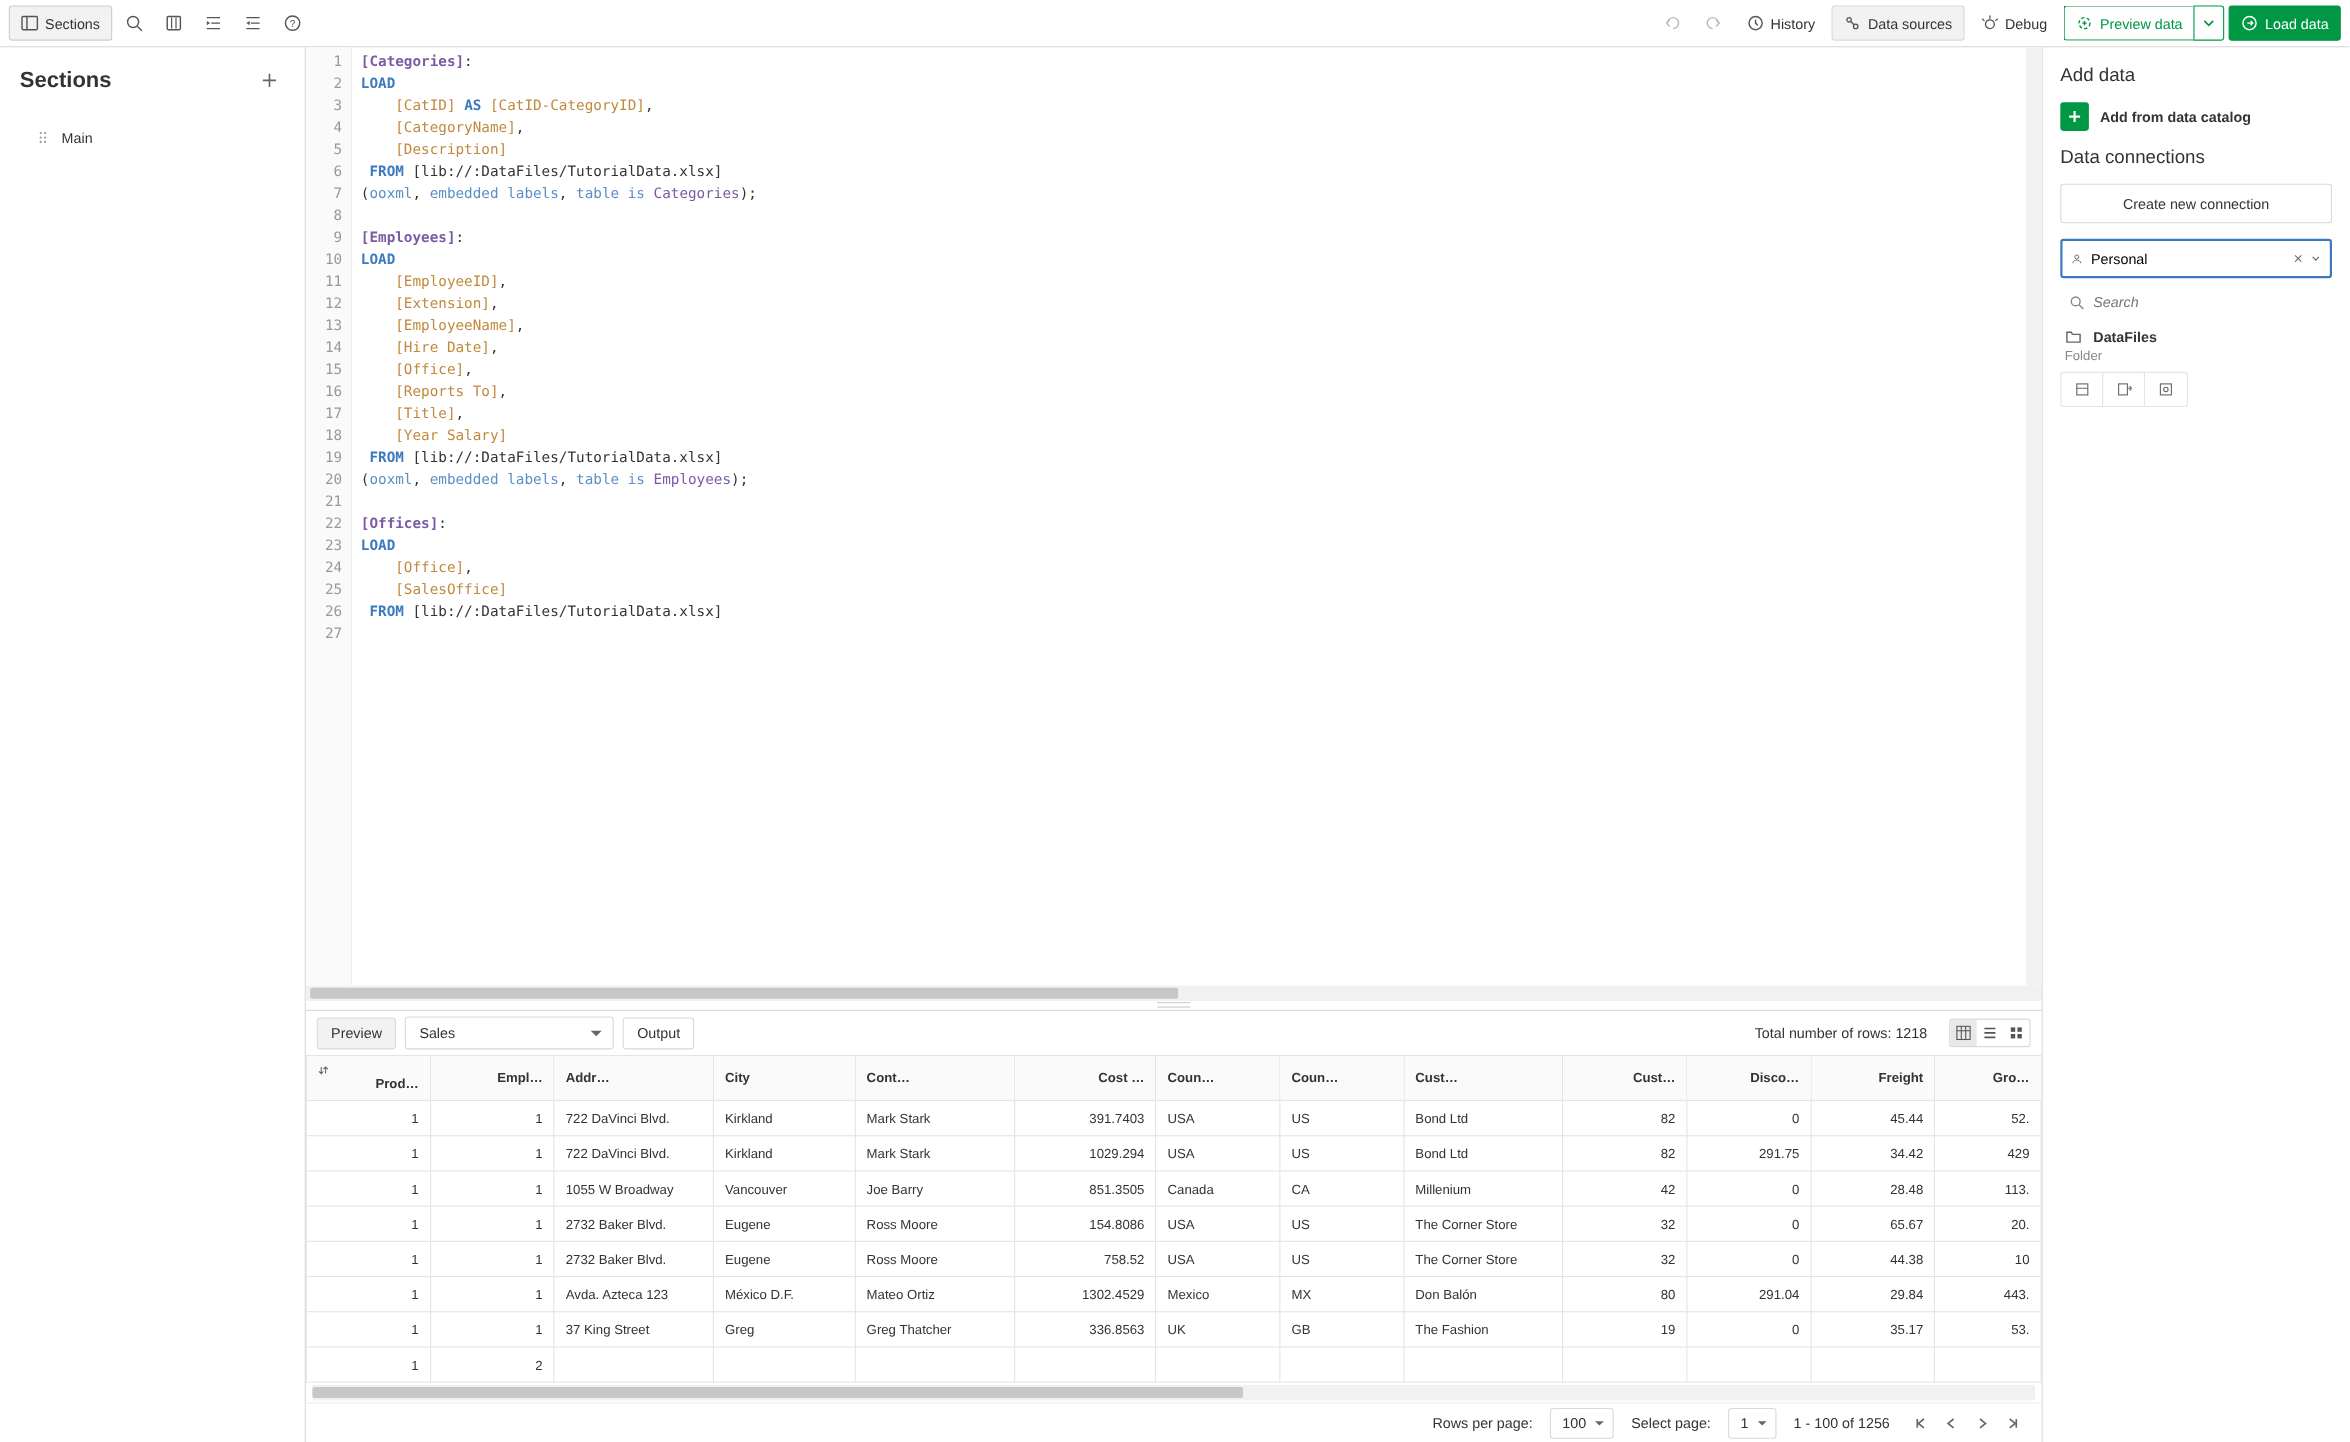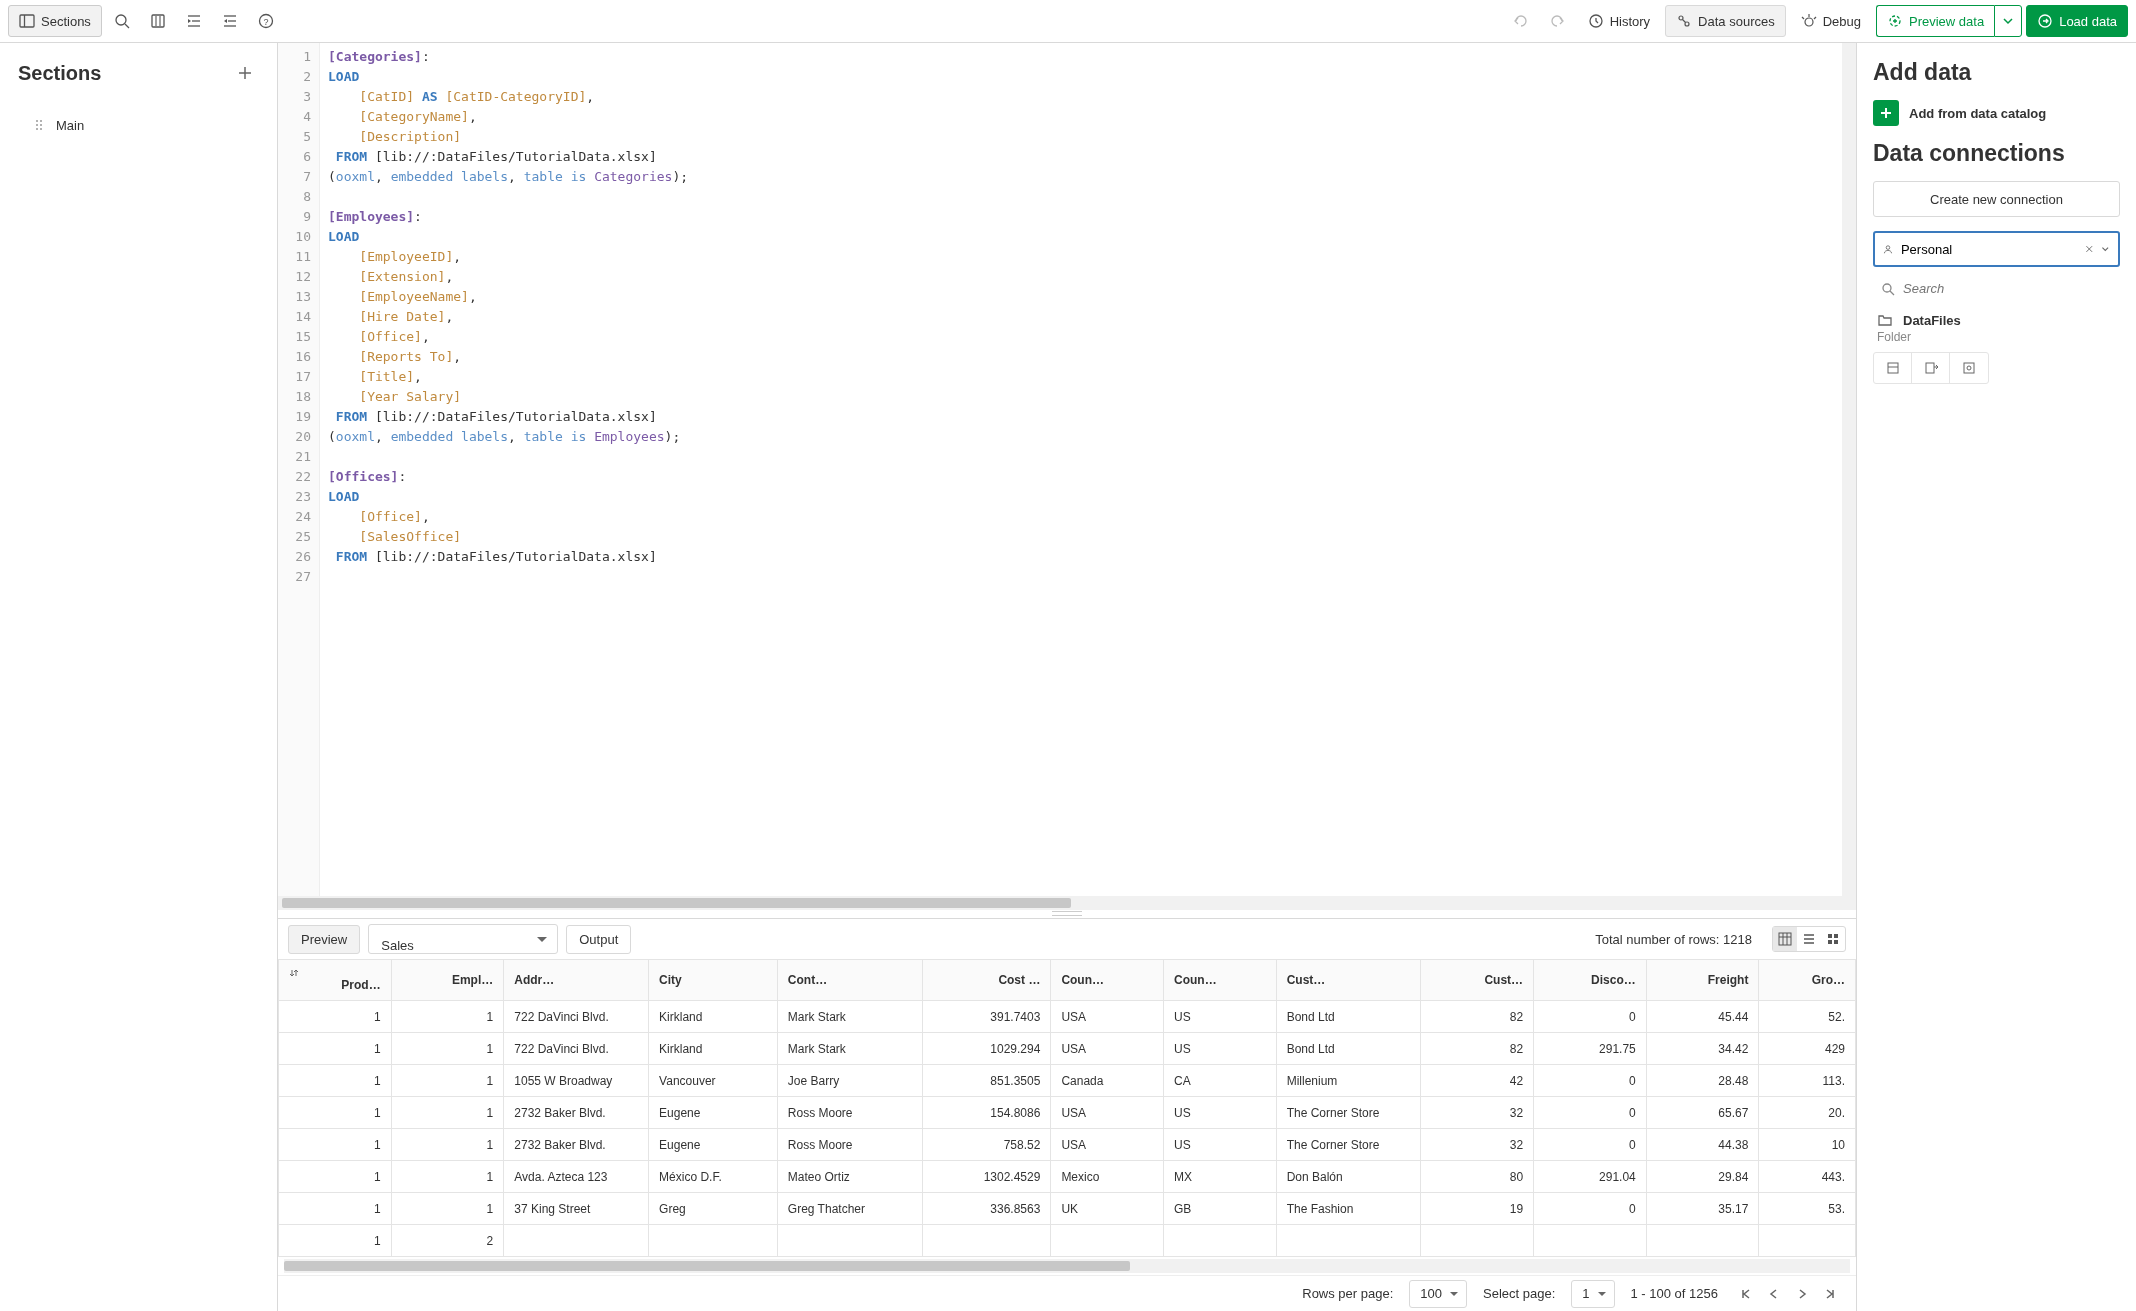--- a/index.html
+++ b/index.html
@@ -46,40 +46,40 @@
 .ident { color: #7b5aa6; }
 .tbl { color: #7b5aa6; font-weight: 600; }
 .h-scroll { height: 14px; background: #f1f1f1; display: flex; align-items: center; }
 .h-thumb { height: 10px; background: #c7c7c7; border-radius: 2px; margin-left: 4px; width: 50%; }
 .v-scroll { width: 14px; background: #f1f1f1; }
 .splitter-handle { position: absolute; left: 50%; transform: translateX(-50%); width: 40px; height: 6px; display: flex; align-items: center; justify-content: center; cursor: row-resize; }
 .splitter-handle::before { content: ""; width: 30px; height: 3px; border-top: 1px solid #ccc; border-bottom: 1px solid #ccc; }
 
 
 .right { width: 280px; border-left: 1px solid #d9d9d9; padding: 16px; display: flex; flex-direction: column; gap: 14px; }
-.r-title { font-size: 23px; font-weight: 700; }
+.r-title { font-size: 17px; font-weight: 400; }
 .r-add { display: flex; align-items: center; gap: 10px; cursor: pointer; }
 .r-add .plus { width: 26px; height: 26px; background: #009845; border-radius: 3px; display: flex; align-items: center; justify-content: center; color: #fff; }
 .r-btn { height: 36px; border: 1px solid #d9d9d9; border-radius: 3px; display: flex; align-items: center; justify-content: center; cursor: pointer; }
 .r-combo { height: 36px; border: 2px solid #3a7abd; border-radius: 3px; display: flex; align-items: center; padding: 0 8px; gap: 8px; }
 .r-combo input { border: none; outline: none; flex: 1; font-size: 13px; }
 .r-search { display: flex; align-items: center; gap: 8px; padding: 0 8px; color: #999; font-style: italic; }
 .r-search input { border: none; outline: none; flex: 1; font-size: 13px; font-style: italic; }
 .r-folder { display: flex; align-items: center; gap: 10px; padding: 2px 4px; }
 .r-folder-label { font-size: 12px; color: #888; padding-left: 4px; }
 .r-actions { display: flex; border: 1px solid #e4e4e4; border-radius: 3px; width: fit-content; }
 .r-actions .ab { width: 38px; height: 30px; display: flex; align-items: center; justify-content: center; border-right: 1px solid #e4e4e4; cursor: pointer; color: #666; }
 .r-actions .ab:last-child { border-right: none; }
 
 
 .preview { border-top: 1px solid #d9d9d9; display: flex; flex-direction: column; }
 .pv-bar { height: 40px; display: flex; align-items: center; padding: 0 10px; gap: 8px; }
 .pv-tab { padding: 6px 12px; border: 1px solid #d9d9d9; border-radius: 3px; cursor: pointer; font-size: 13px; }
 .pv-tab.active { background: #f2f2f2; }
-.pv-select { height: 30px; border: 1px solid #d9d9d9; border-radius: 3px; padding: 0 28px 0 12px; min-width: 190px; display: flex; align-items: flex-end; position: relative; cursor: pointer; }
+.pv-select { height: 30px; border: 1px solid #d9d9d9; border-radius: 3px; padding: 0 28px 0 12px; min-width: 190px; display: flex; align-items: center; position: relative; cursor: pointer; }
 .pv-select::after { content: ""; position: absolute; right: 10px; top: 12px; border: 5px solid transparent; border-top-color: #666; }
 .pv-rows { margin-left: auto; font-size: 13px; color: #333; }
 .pv-view { display: flex; border: 1px solid #d9d9d9; border-radius: 3px; margin-left: 12px; }
 .pv-view .vb { width: 24px; height: 24px; display: flex; align-items: center; justify-content: center; cursor: pointer; }
 .pv-view .vb.active { background: #e8e8e8; }
 
 
 .table-wrap { overflow: auto; flex: 1; position: relative; }
 table { border-collapse: collapse; width: 100%; table-layout: fixed; }
 th, td { border: 1px solid #e4e4e4; padding: 8px 10px; font-size: 12px; text-align: left; overflow: hidden; text-overflow: ellipsis; white-space: nowrap; height: 32px; }

